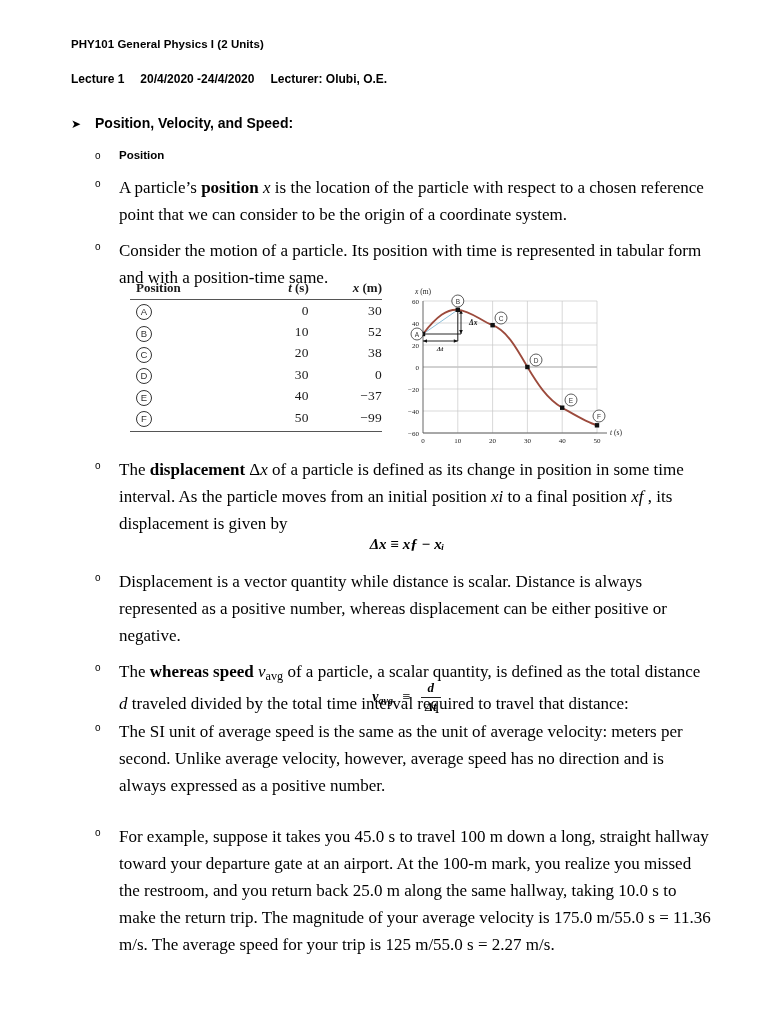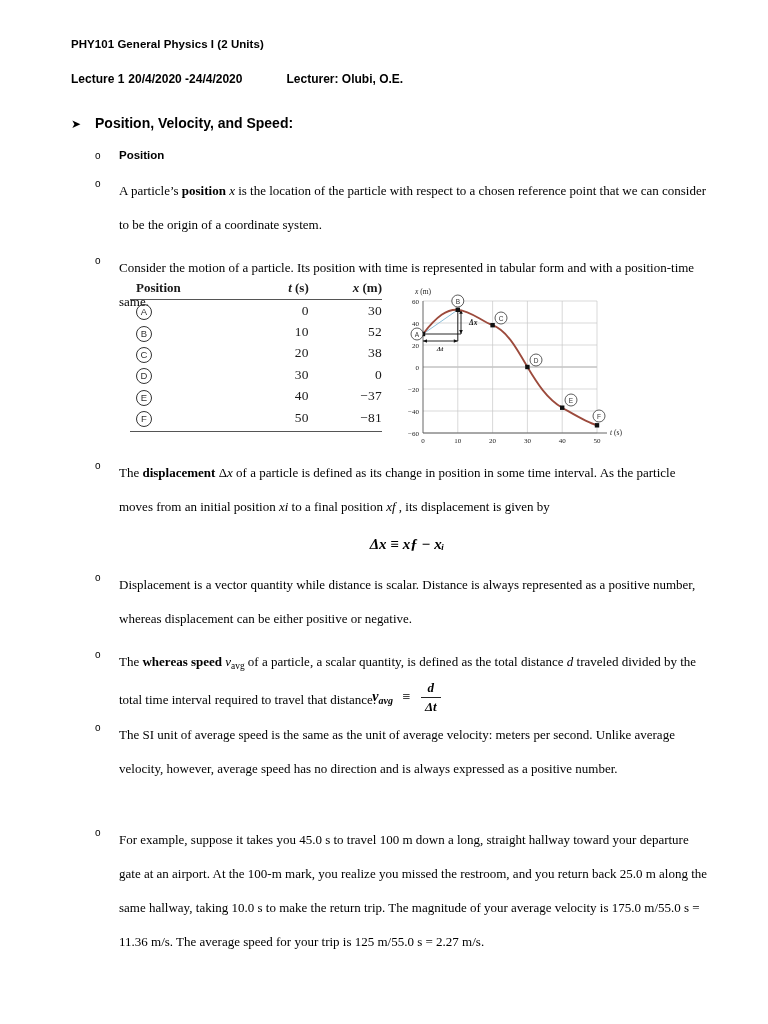--- a/index.html
+++ b/index.html
@@ -39,22 +39,22 @@
     margin: 0 0 22px 0;
   }
   .lecture-line {
     font-family: "Liberation Sans", "DejaVu Sans", sans-serif;
     font-weight: bold;
     font-size: 12px;
     margin: 0;
     display: flex;
   }
   .lecture-line .seg-1 { }
-  .lecture-line .seg-2 { margin-left: 4px; }
-  .lecture-line .seg-3 { margin-left: 44px; }
+  .lecture-line .seg-2 { margin-left: 16px; }
+  .lecture-line .seg-3 { margin-left: 16px; }
 
   
   .h-arrow {
     position: absolute;
     left: 71px;
     top: 115px;
     width: 640px;
     display: flex;
     align-items: baseline;
   }
@@ -86,22 +86,22 @@
   .bullet-item .o-bullet {
     flex: none;
     width: 24px;
     font-family: "Liberation Sans", "DejaVu Sans", sans-serif;
     font-size: 10px;
     line-height: 19px;
     color: #000;
   }
   .bullet-item .b-text {
     flex: 1;
-    font-size: 13px;
-    line-height: 34px;
+    font-size: 17px;
+    line-height: 27px;
     text-align: left;
   }
   .bullet-item .b-text.sans-bold {
     font-family: "Liberation Sans", "DejaVu Sans", sans-serif;
     font-weight: bold;
     font-size: 11.5px;
     line-height: 19px;
   }
   b, strong { font-weight: bold; }
   i, em { font-style: italic; }
@@ -276,21 +276,21 @@
           <td>0</td>
         </tr>
         <tr>
           <td class="col-pos"><span class="circ">E</span></td>
           <td>40</td>
           <td>−37</td>
         </tr>
         <tr class="last-row">
           <td class="col-pos"><span class="circ">F</span></td>
           <td>50</td>
-          <td>−81</td>
+          <td>−99</td>
         </tr>
       </tbody>
     </table>
     <div class="table-bottom-rule"></div>
 
     <div class="graph-wrap">
       <svg width="235" height="162" viewBox="0 0 235 162">
 
         <g>
           <line x1="28" y1="18" x2="202" y2="18" stroke="#c9c9c9" stroke-width="0.7"></line>

